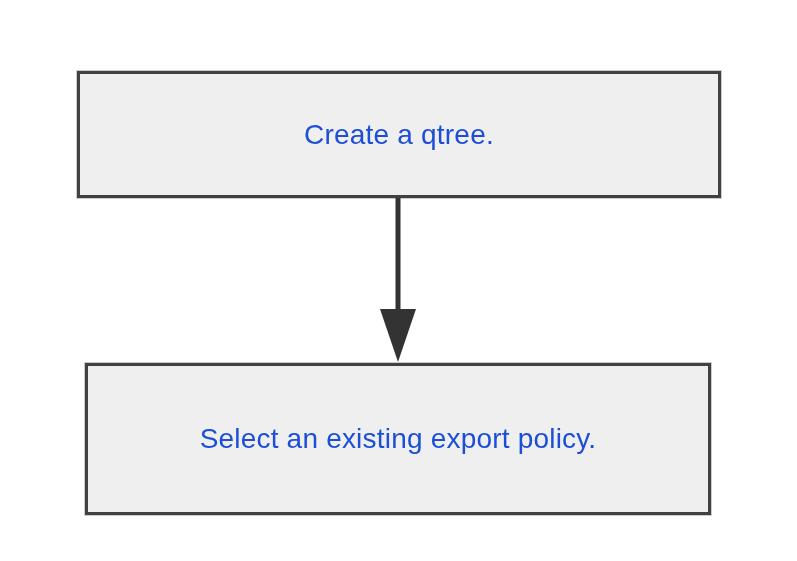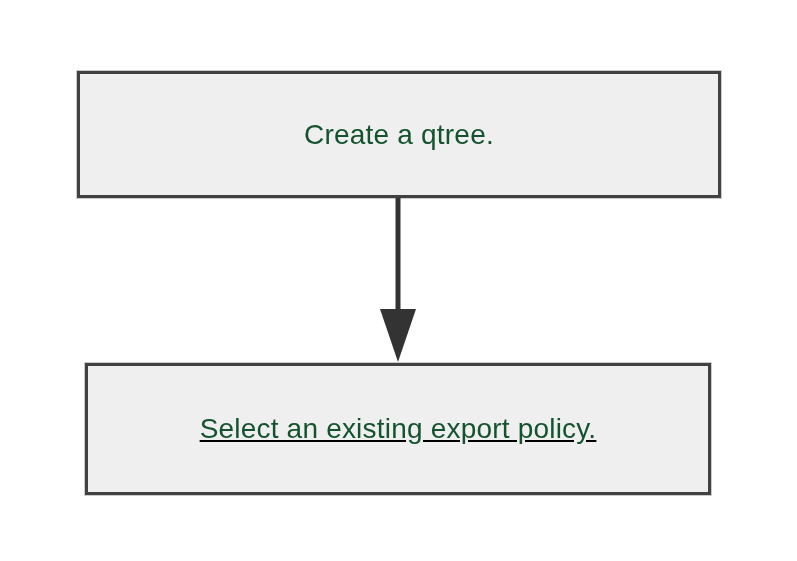--- a/index.html
+++ b/index.html
@@ -20,37 +20,36 @@
     box-sizing: border-box;
     background: #efefef;
     border: 3px solid #414141;
     box-shadow: 0 0 0 1px #cccccc;
     display: flex;
     align-items: center;
     justify-content: center;
     text-align: center;
   }
   .flow-node .node-label {
-    color: #14532d;
+    color: #1d4ed8;
     font-size: 28px;
     line-height: 1.2;
     letter-spacing: 0.2px;
   }
   #node-top {
     left: 77px;
     top: 71px;
     width: 644px;
     height: 127px;
   }
   #node-bottom {
     left: 85px;
     top: 363px;
     width: 626px;
-    height: 132px;
-    text-decoration: underline;
+    height: 152px;
   }
   #connector-svg {
     position: absolute;
     left: 0;
     top: 0;
     width: 797px;
     height: 561px;
     pointer-events: none;
   }
 </style>

